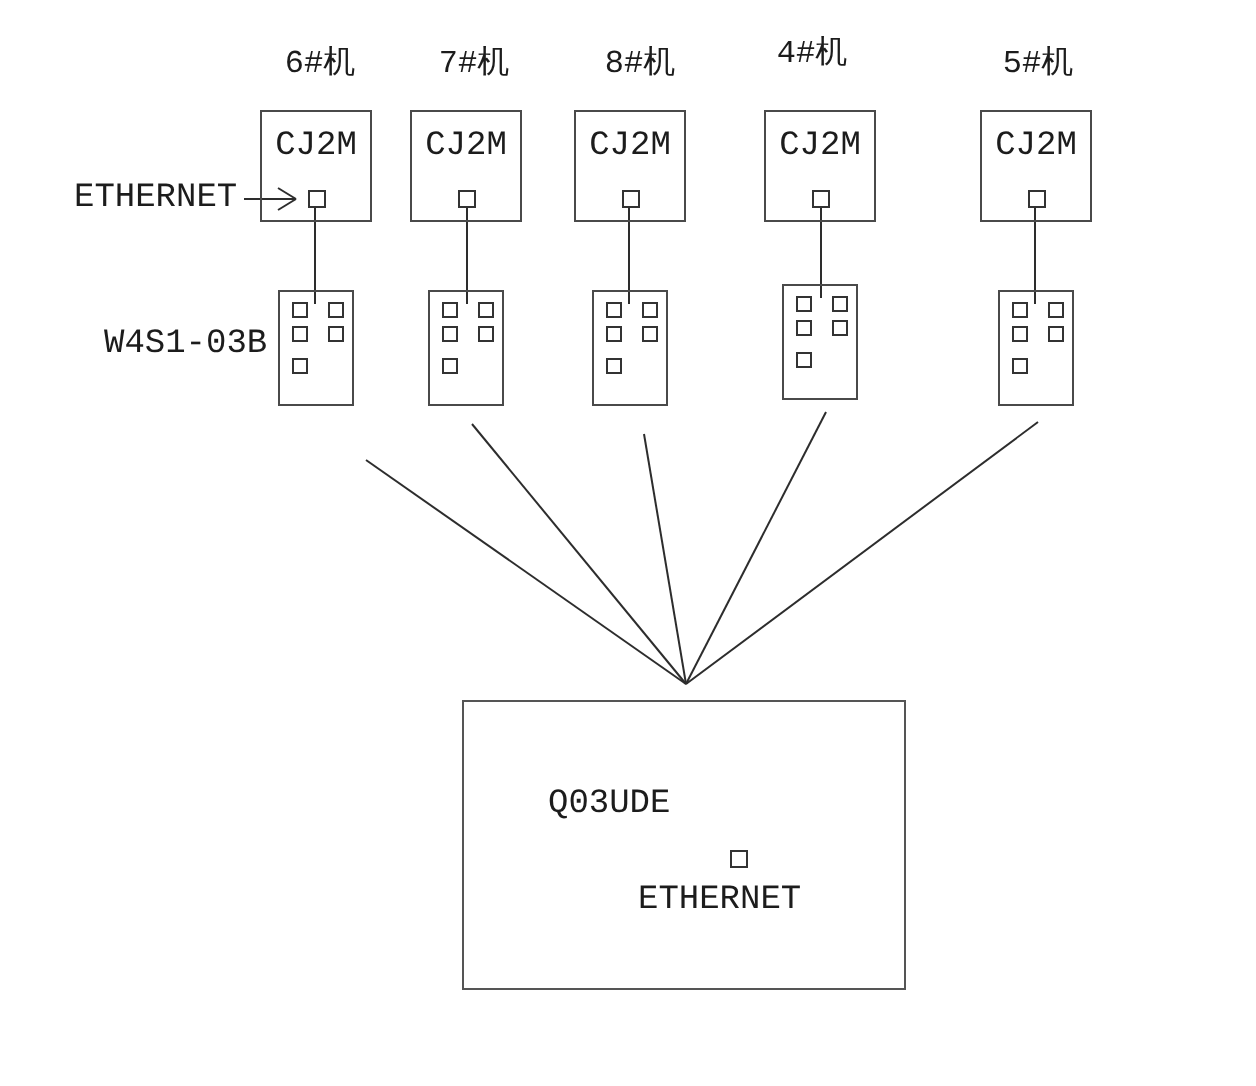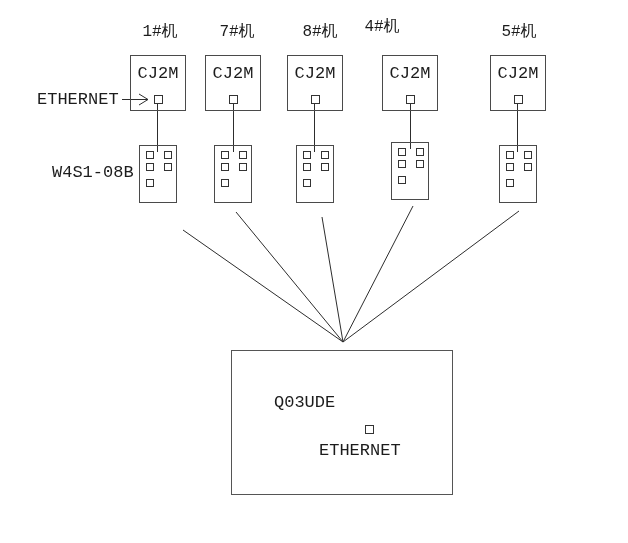--- a/index.html
+++ b/index.html
@@ -37,21 +37,21 @@
       <line x1="519" y1="211" x2="343" y2="342"></line>
       <g>
         <line x1="122" y1="99.5" x2="148" y2="99.5"></line>
         <line x1="139" y1="94" x2="148" y2="99.5"></line>
         <line x1="139" y1="105" x2="148" y2="99.5"></line>
       </g>
     </g>
   </svg>
 
   <div id="stations">
-      <div class="abs machine-label" style="left: 160px; top: 24px;">1#机</div>
+      <div class="abs machine-label" style="left: 160px; top: 24px;">6#机</div>
       <div class="abs cpu-box" style="left: 130px; top: 55px;">
         <div class="cpu-label">CJ2M</div>
         <div class="port-square" style="position: absolute; left: 23px; top: 39px;"></div>
       </div>
       <div class="abs switch-box" style="left: 139px; top: 145px;">
         <div class="sw-square" style="left: 6px; top: 5px;"></div>
         <div class="sw-square" style="left: 24px; top: 5px;"></div>
         <div class="sw-square" style="left: 6px; top: 17px;"></div>
         <div class="sw-square" style="left: 24px; top: 17px;"></div>
         <div class="sw-square" style="left: 6px; top: 33px;"></div>
@@ -73,21 +73,21 @@
         <div class="cpu-label">CJ2M</div>
         <div class="port-square" style="position: absolute; left: 23px; top: 39px;"></div>
       </div>
       <div class="abs switch-box" style="left: 296px; top: 145px;">
         <div class="sw-square" style="left: 6px; top: 5px;"></div>
         <div class="sw-square" style="left: 24px; top: 5px;"></div>
         <div class="sw-square" style="left: 6px; top: 17px;"></div>
         <div class="sw-square" style="left: 24px; top: 17px;"></div>
         <div class="sw-square" style="left: 6px; top: 33px;"></div>
       </div>
-      <div class="abs machine-label" style="left: 382px; top: 19px;">4#机</div>
+      <div class="abs machine-label" style="left: 406px; top: 19px;">4#机</div>
       <div class="abs cpu-box" style="left: 382px; top: 55px;">
         <div class="cpu-label">CJ2M</div>
         <div class="port-square" style="position: absolute; left: 23px; top: 39px;"></div>
       </div>
       <div class="abs switch-box" style="left: 391px; top: 142px;">
         <div class="sw-square" style="left: 6px; top: 5px;"></div>
         <div class="sw-square" style="left: 24px; top: 5px;"></div>
         <div class="sw-square" style="left: 6px; top: 17px;"></div>
         <div class="sw-square" style="left: 24px; top: 17px;"></div>
         <div class="sw-square" style="left: 6px; top: 33px;"></div>
@@ -100,20 +100,20 @@
       <div class="abs switch-box" style="left: 499px; top: 145px;">
         <div class="sw-square" style="left: 6px; top: 5px;"></div>
         <div class="sw-square" style="left: 24px; top: 5px;"></div>
         <div class="sw-square" style="left: 6px; top: 17px;"></div>
         <div class="sw-square" style="left: 24px; top: 17px;"></div>
         <div class="sw-square" style="left: 6px; top: 33px;"></div>
       </div>
     </div>
 
   <div class="abs side-label" style="left:37px;top:91px;">ETHERNET</div>
-  <div class="abs side-label" style="left:52px;top:164px;">W4S1-08B</div>
+  <div class="abs side-label" style="left:52px;top:164px;">W4S1-03B</div>
 
   <div class="abs plc-box">
     <div class="plc-title">Q03UDE</div>
     <div class="plc-port port-square"></div>
     <div class="plc-eth">ETHERNET</div>
   </div>
 </div>
 
 </body></html>

